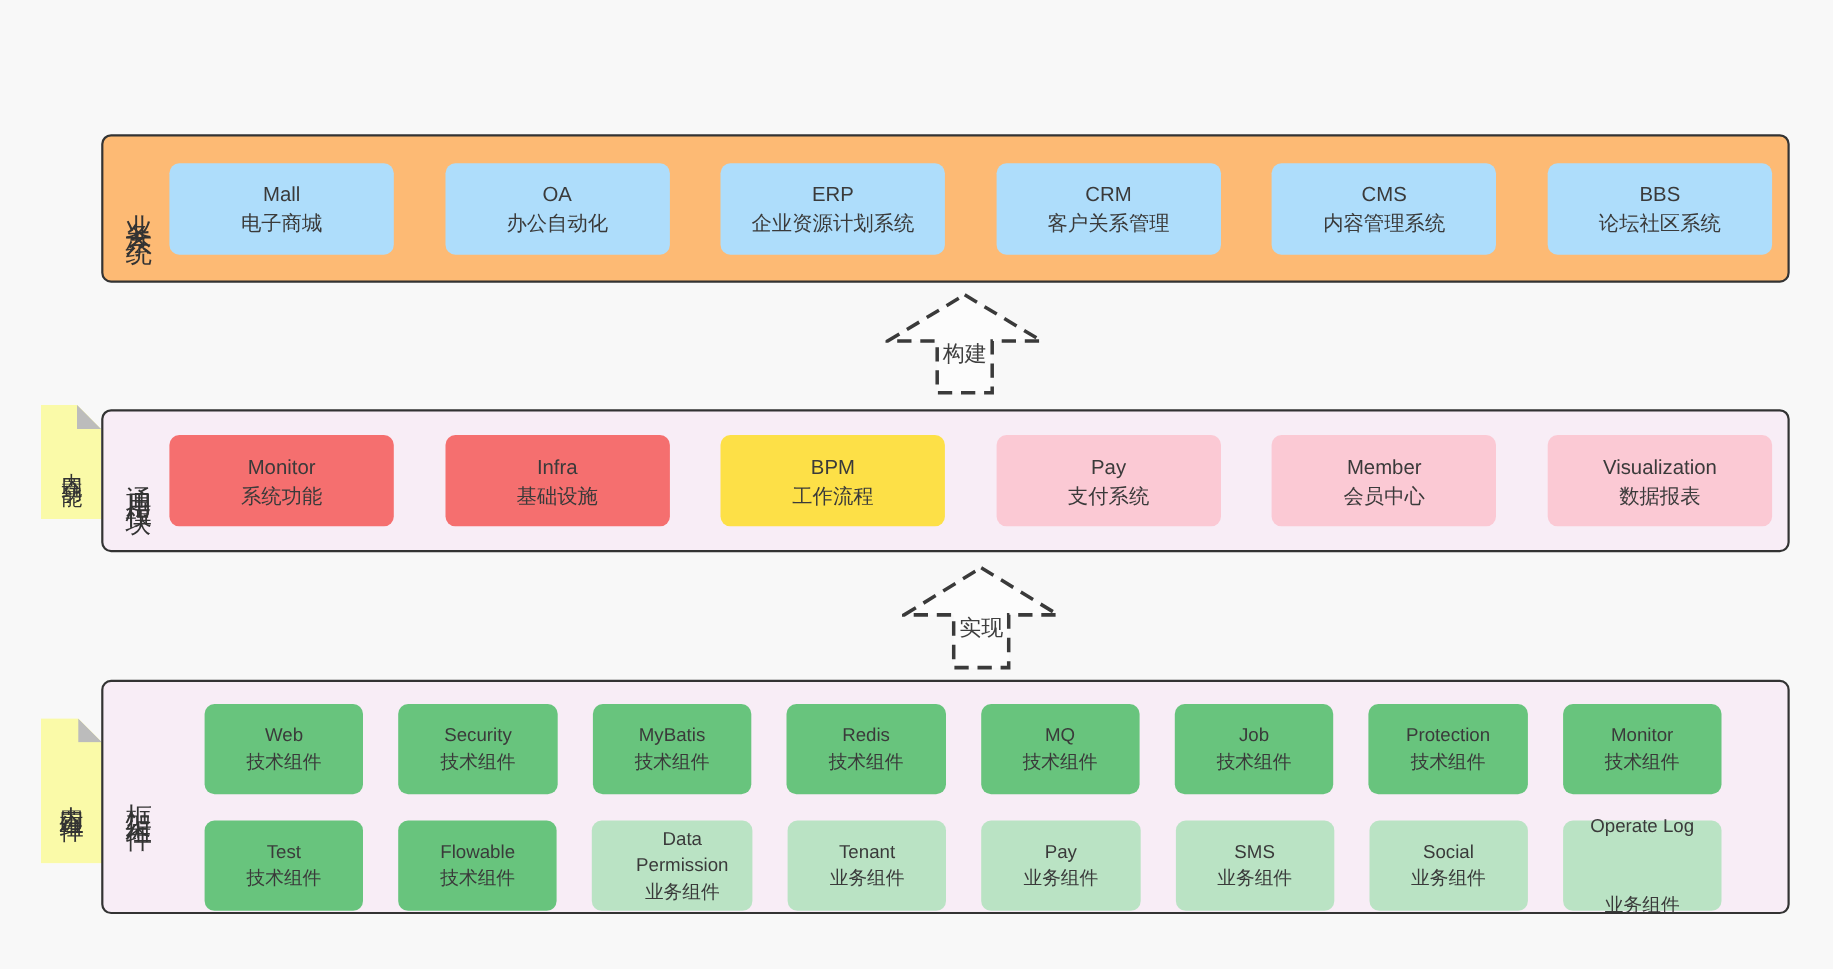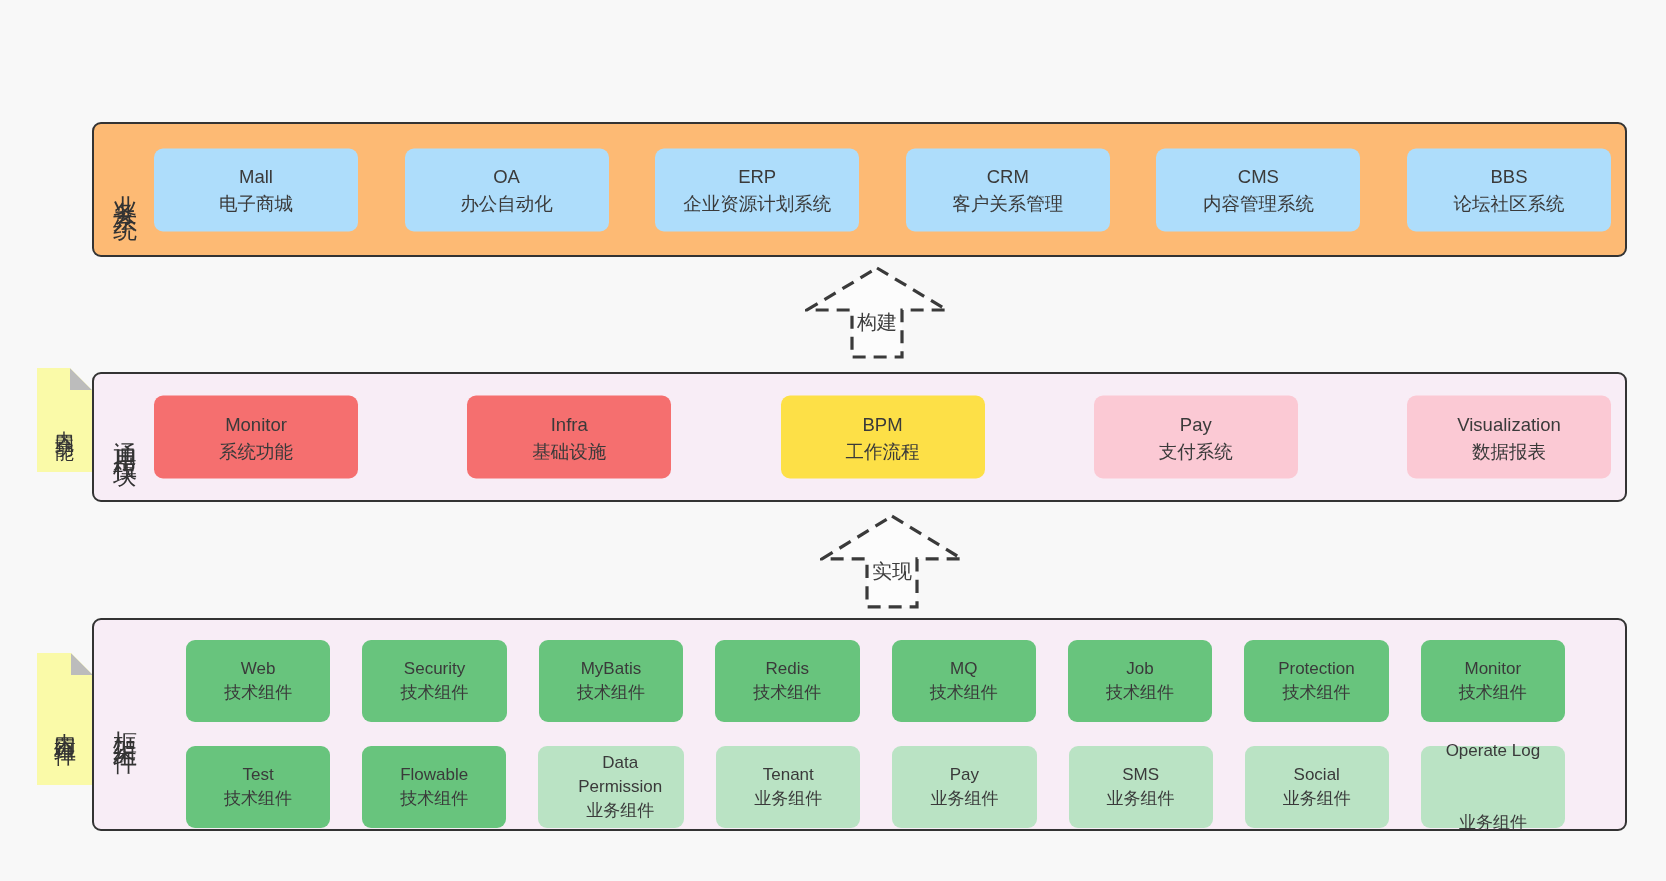--- a/index.html
+++ b/index.html
@@ -141,20 +141,24 @@
         </div>
         <div class="box" style="background: #fde047;">
           <div>BPM</div>
           <div>工作流程</div>
         </div>
         <div class="box" style="background: rgb(251, 201, 212);">
           <div>Pay</div>
           <div>支付系统</div>
         </div>
         <div class="box" style="background: rgb(251, 201, 212);">
+          <div>Member</div>
+          <div>会员中心</div>
+        </div>
+        <div class="box" style="background: rgb(251, 201, 212);">
           <div>Visualization</div>
           <div>数据报表</div>
         </div>
       </div>
   </section>
 
   <div class="arrow" id="arrow1">
     <svg viewBox="0 0 144 96" preserveAspectRatio="none">
       <polygon points="72,4 142,46 97,46 97,93 47,93 47,46 2,46" fill="#fcfcfc" stroke="#3a3a3a" stroke-width="3.2" stroke-dasharray="13 8" stroke-linejoin="miter"></polygon>
     </svg>

